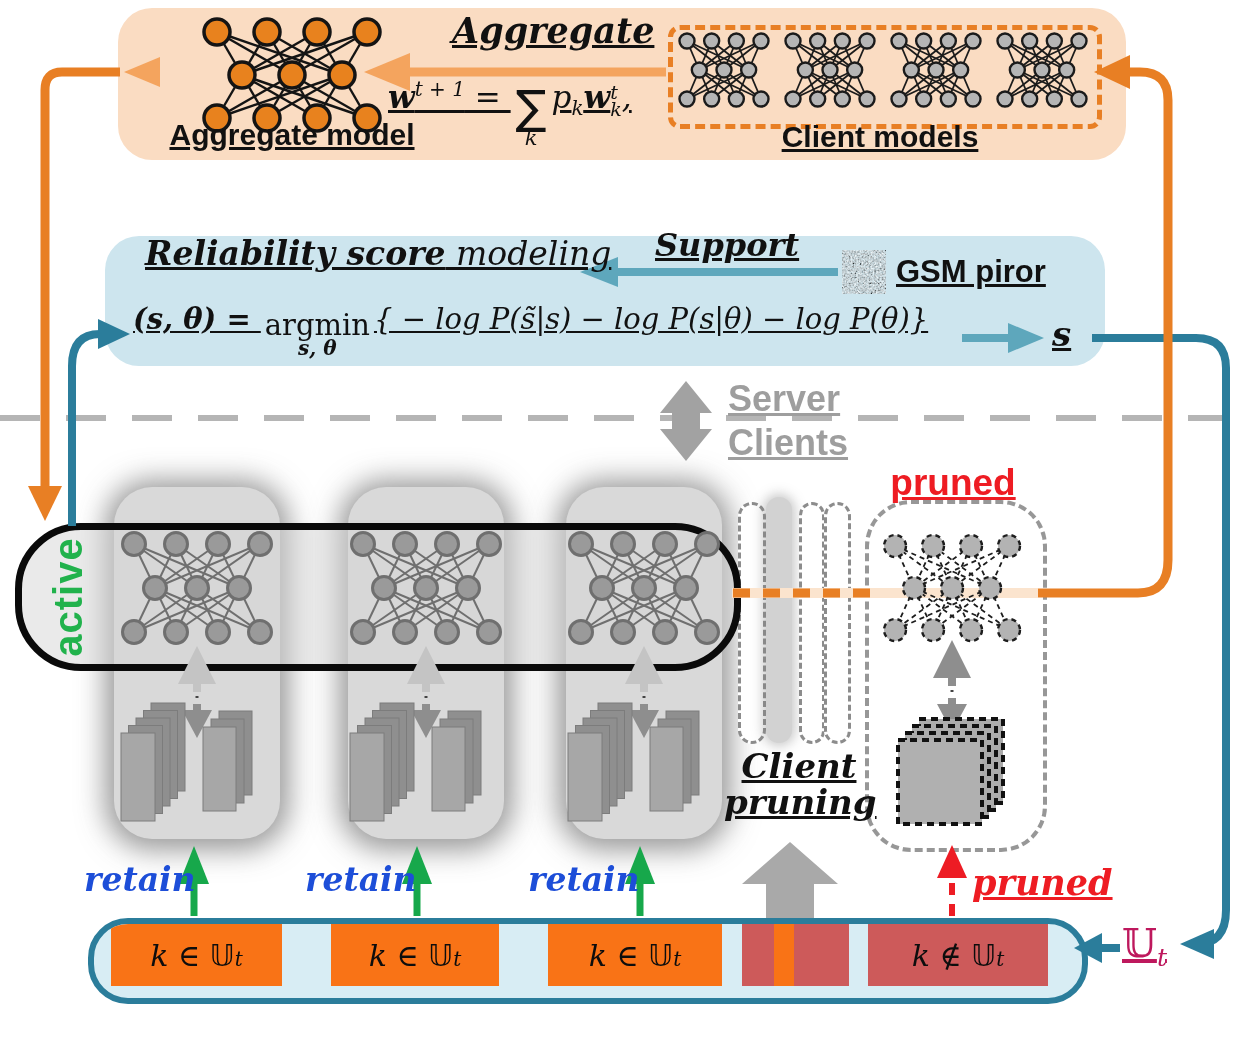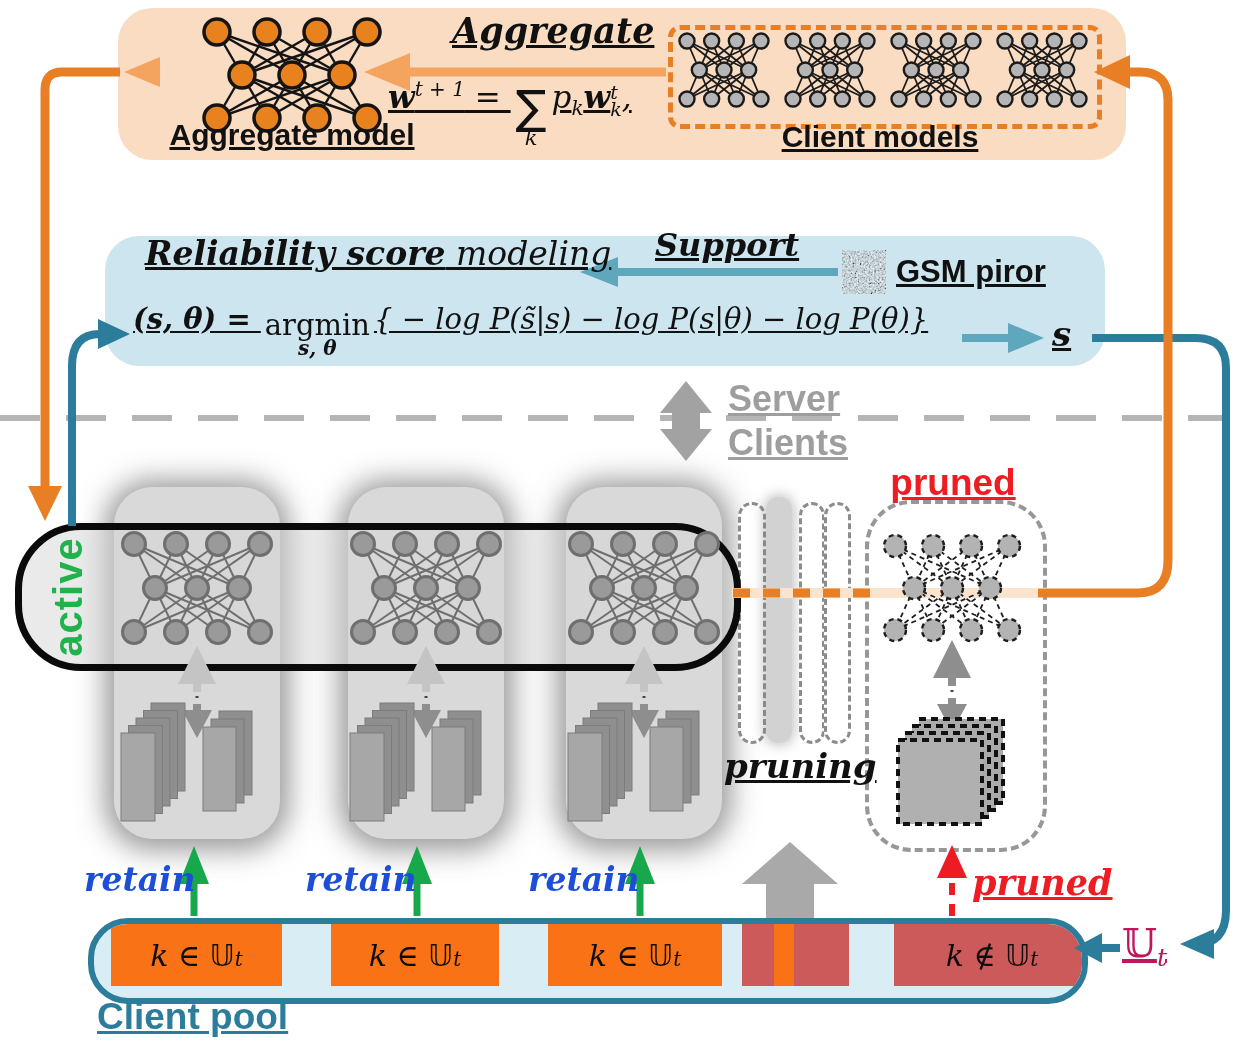--- a/index.html
+++ b/index.html
@@ -81,21 +81,21 @@
   
   .pool{position:absolute;left:88px;top:918px;width:988px;height:74px;background:#d8edf4;
         border:6px solid #2b7d9b;border-radius:40px;overflow:hidden;z-index:1;}
   .seg{position:absolute;top:0;height:62px;display:flex;align-items:center;justify-content:center;
        font:italic 30px "DejaVu Serif","DejaVu Sans",serif;color:#0d0d0d;}
   .seg sub{font-size:20px;transform:translateY(4px);}
   .seg-green{background:#f97316;}
   .seg-red{background:#cd5a5a;}
   .g1{left:17px;width:171px;} .g2{left:237px;width:168px;} .g3{left:454px;width:174px;}
   .r1{left:648px;width:32px;} .gs{left:680px;width:20px;} .r2{left:700px;width:55px;}
-  .rbig{left:800px;width:196px;}
+  .rbig{left:774px;width:180px;}
   .pool-lbl{left:97px;top:996px;font-size:37px;font-weight:800;color:#2b7d9b;}
   .uset{left:1122px;top:920px;font-family:"DejaVu Serif","DejaVu Sans",serif;font-size:40px;color:#be185d;}
   .uset sub{font-size:25px;font-style:italic;}
 </style>
 </head>
 <body>
 
 <div class="stage">
 
   <div class="agg-box">
@@ -155,20 +155,21 @@
   <div class="cap cap3"></div>
 
   <div class="pruned-box"></div>
   <div class="txt pruned-lbl">pruned</div>
 
   <div class="active-box">
     <span class="active-lbl">active</span>
   </div>
 
   <div class="txt cp-lbl">
+    <div>Client</div>
     <div>pruning</div>
   </div>
 
   <div class="retain retain1">retain</div>
   <div class="retain retain2">retain</div>
   <div class="retain retain3">retain</div>
   <div class="txt prune-lbl">pruned</div>
 
   <div class="pool">
     <div class="seg seg-green g1">
@@ -184,21 +185,20 @@
         <sub>t</sub>
     </div>
     <div class="seg seg-red r1"></div>
     <div class="seg seg-green gs"></div>
     <div class="seg seg-red r2"></div>
     <div class="seg seg-red rbig">
       <span>k ∉ 𝕌</span>
         <sub>t</sub>
     </div>
   </div>
-  <div class="txt pool-lbl">Client pool</div>
   <div class="txt uset">
     <span>𝕌</span><sub>t</sub>
   </div>
 
   <svg id="overlay" width="1254" height="1050">
 
     <g>
       <line x1="0" y1="418" x2="1254" y2="418" stroke="#b5b5b5" stroke-width="6" stroke-dasharray="40 26"></line>
     </g>
 

